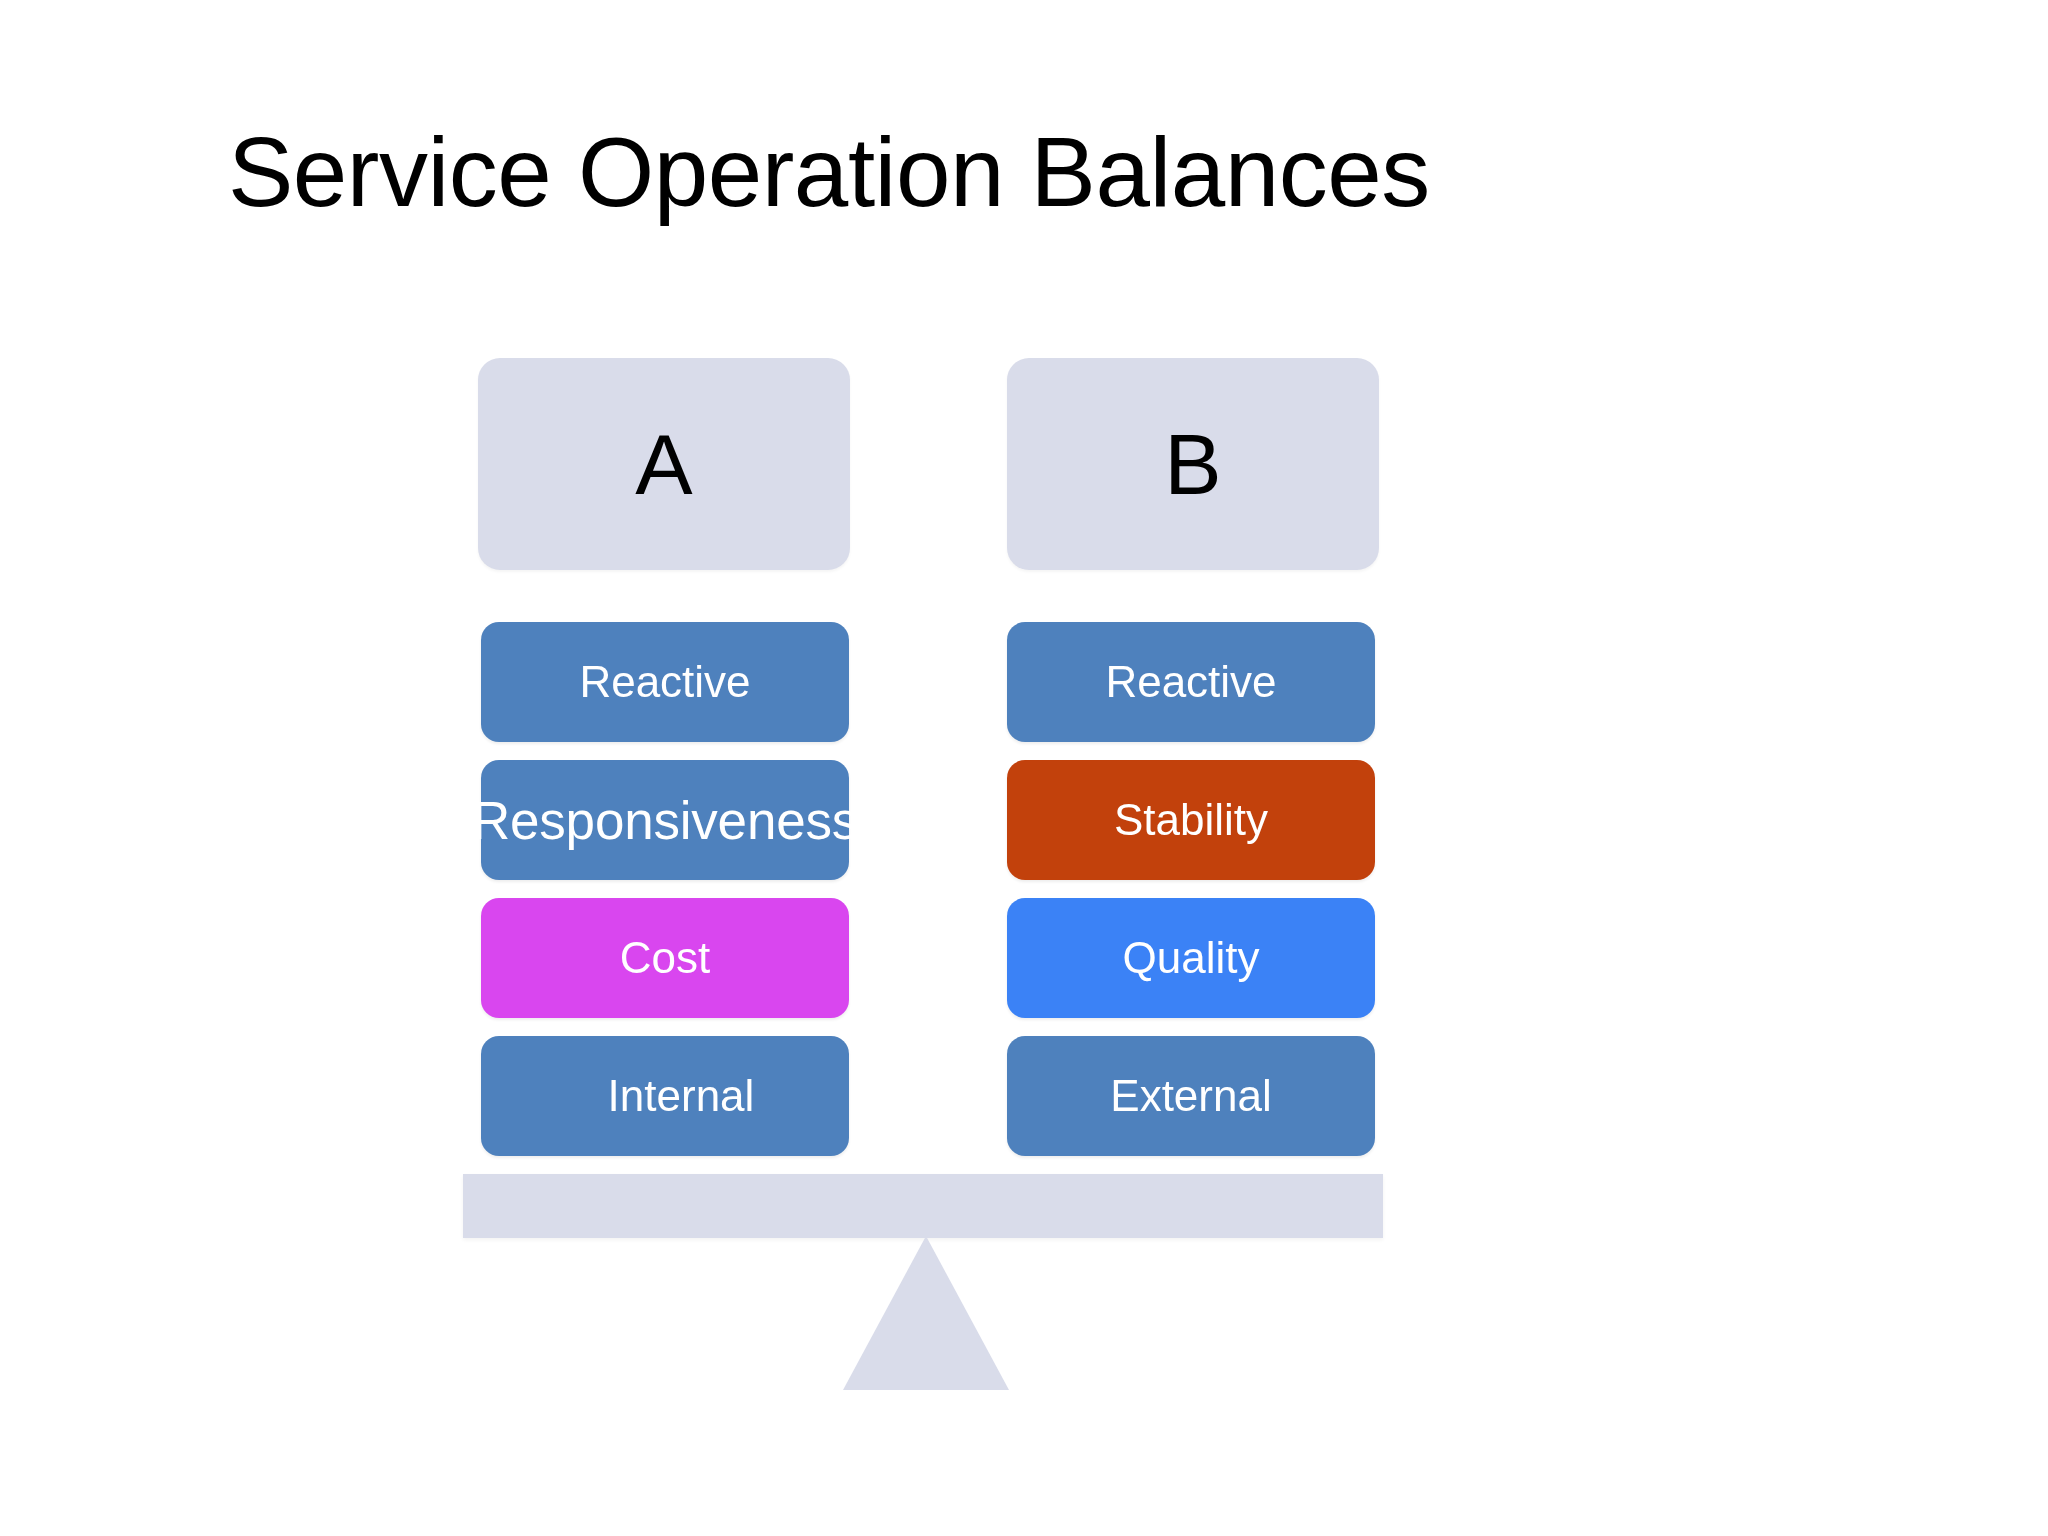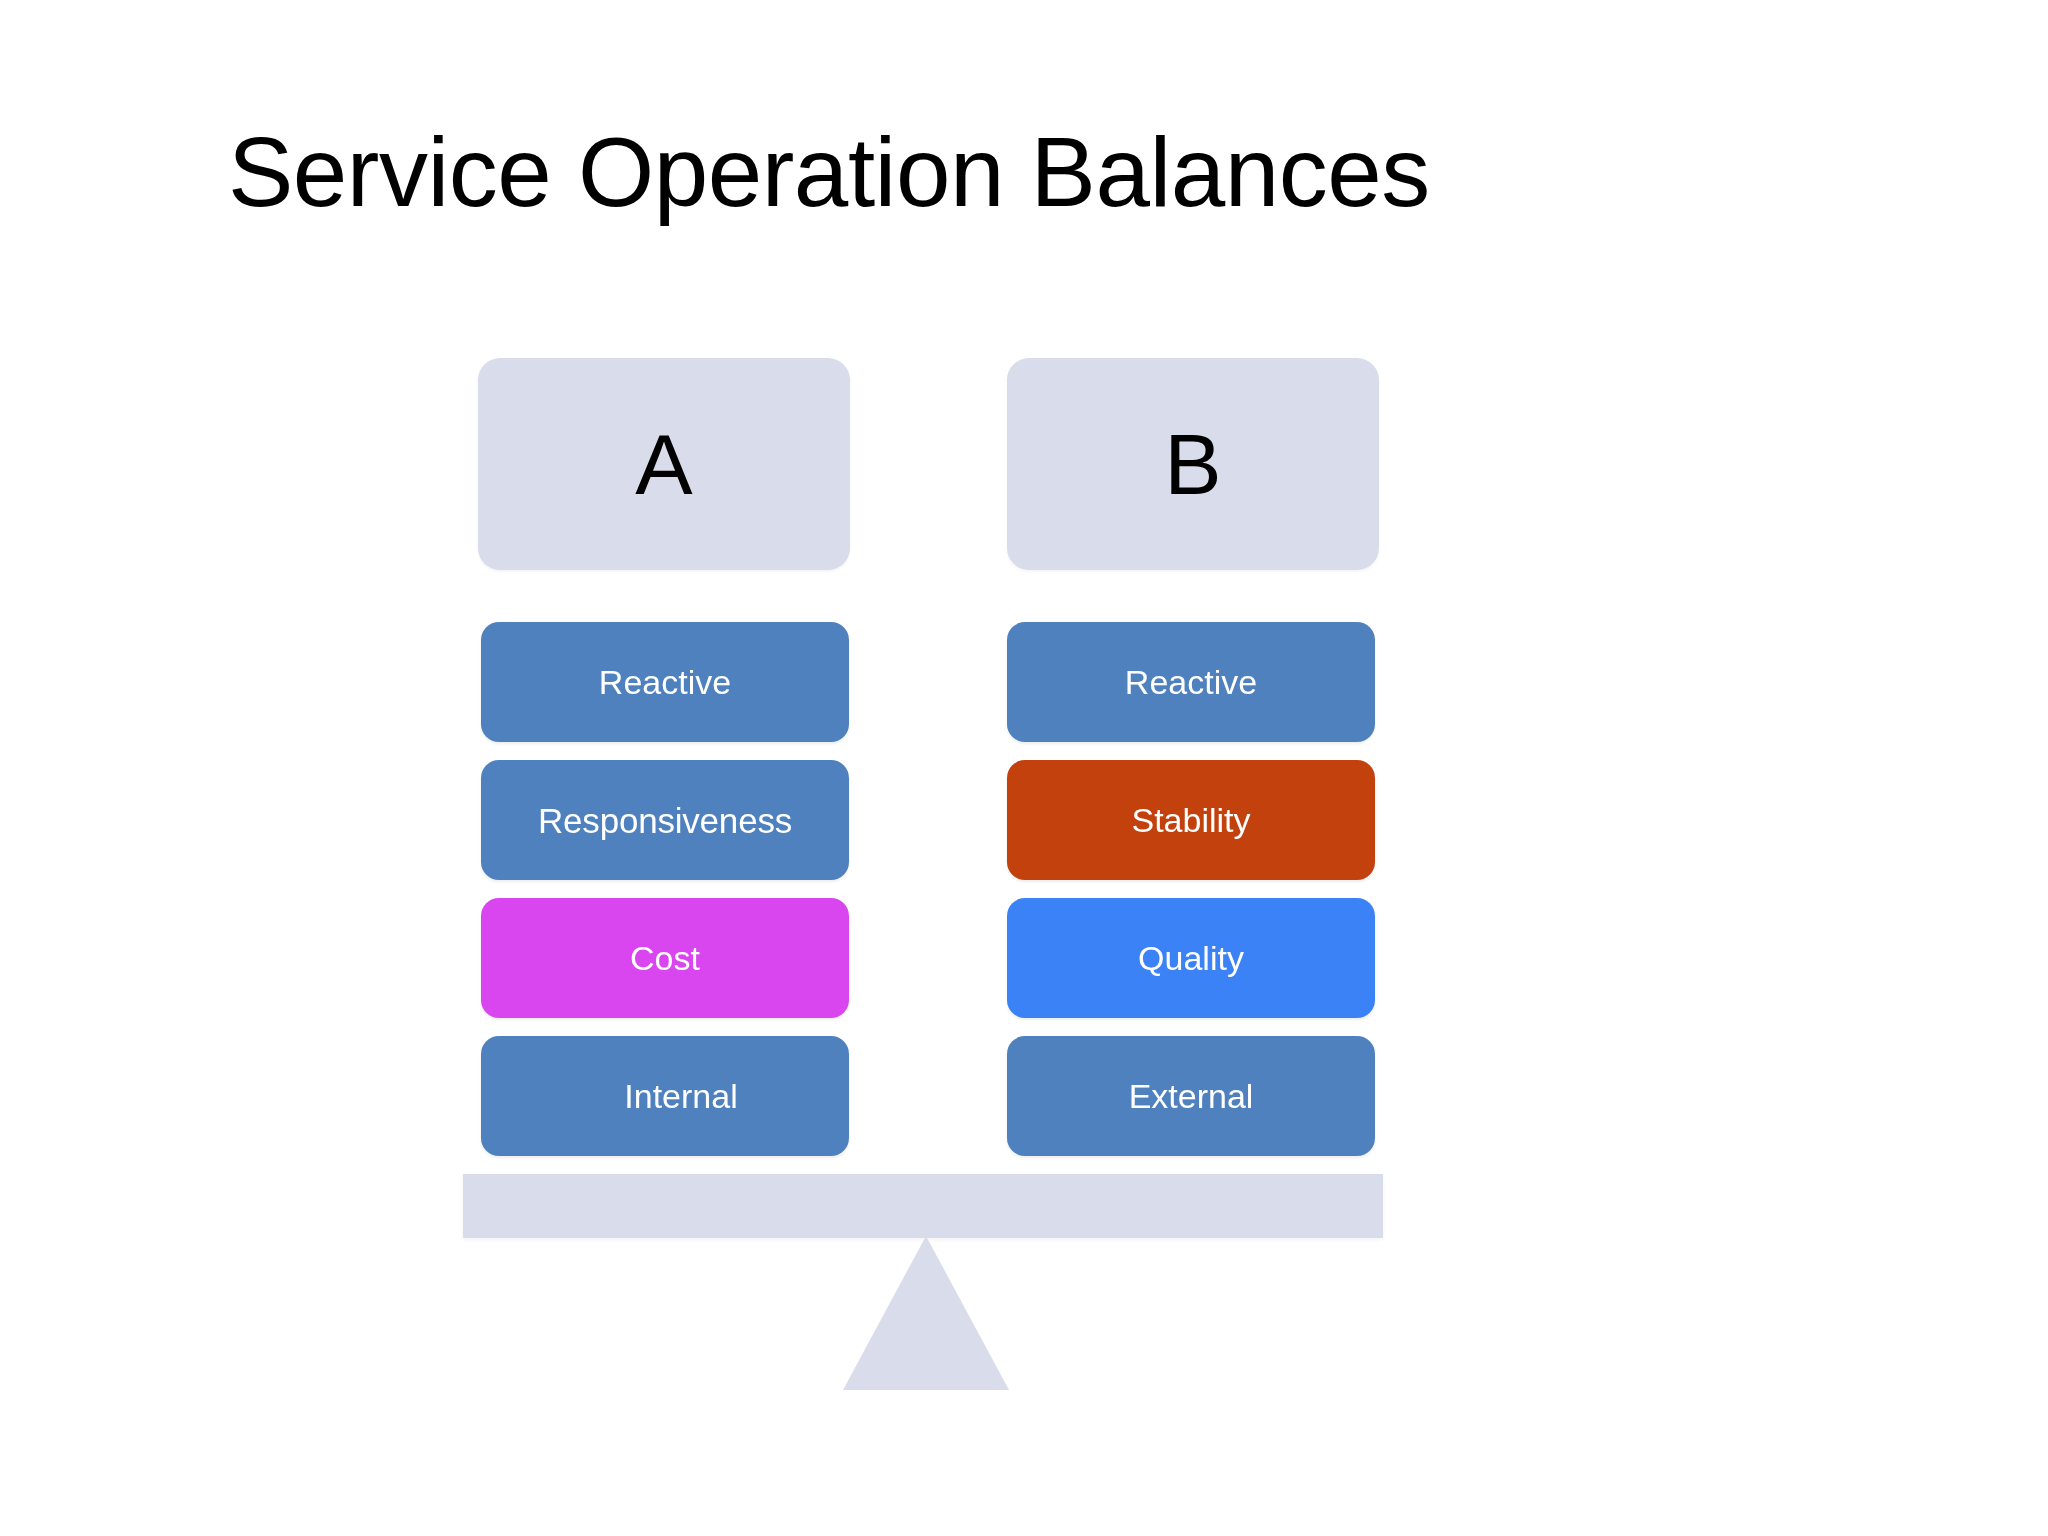--- a/index.html
+++ b/index.html
@@ -81,29 +81,29 @@
     background: #4e81bd;
     border-radius: 18px;
     display: flex;
     align-items: center;
     justify-content: center;
     box-shadow: 0 2px 3px rgba(0,0,0,0.07);
   }
   .attr-card:last-child { margin-bottom: 0; }
 
   .attr-card .attr-label {
-    font-size: 34px;
+    font-size: 44px;
     line-height: 1;
     font-weight: 400;
     color: #ffffff;
     white-space: nowrap;
     padding: 0 10px;
   }
   
-  .attr-card.wide .attr-label { font-size: 35px; letter-spacing: -0.2px; }
+  .attr-card.wide .attr-label { font-size: 53px; letter-spacing: -0.2px; }
 
   
   .beam {
     position: absolute;
     left: 463px;
     top: 1174px;
     width: 920px;
     height: 64px;
     background: #d9dcea;
     box-shadow: 0 2px 4px rgba(0,0,0,0.05);

